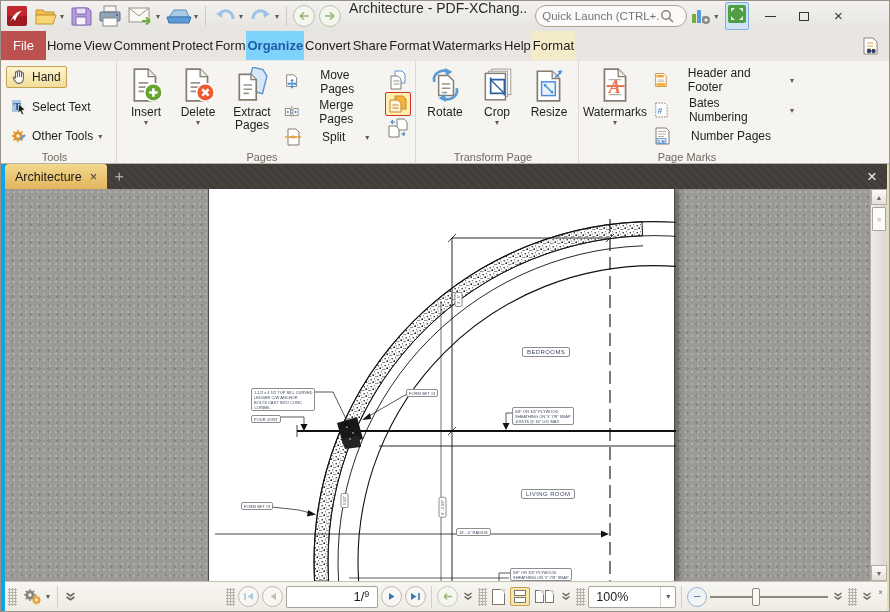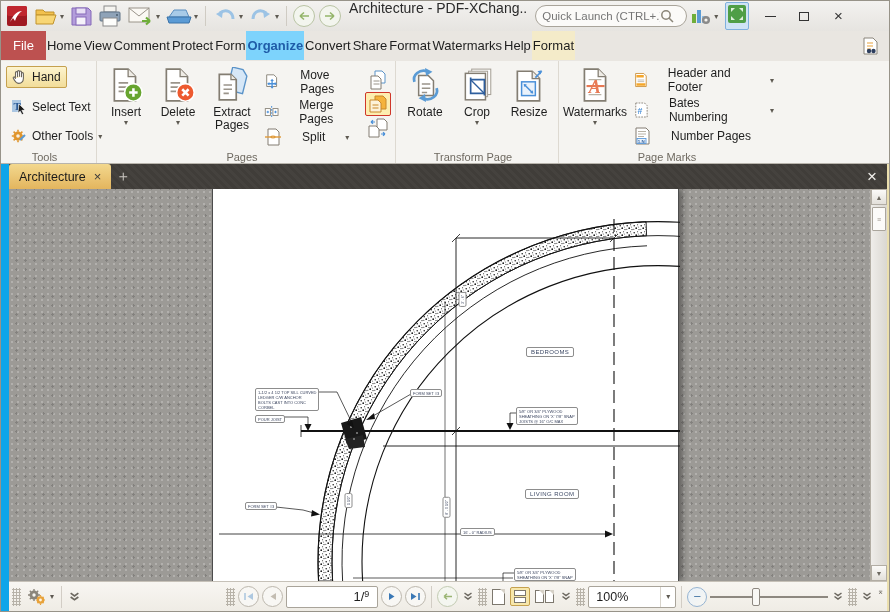--- a/index.html
+++ b/index.html
@@ -41,21 +41,21 @@
   .big-btn .lbl { margin-top:3px; line-height:13px; text-align:center; }
   .caret { font-size:8px; color:#5e5a52; line-height:7px; }
   .small-col { display:flex; flex-direction:column; justify-content:space-around; padding:4px 2px; }
   .small-btn { display:flex; align-items:center; gap:20px; font-size:12px; color:#1e1e1e; padding:1px 2px; }
   .icon-only-col { display:flex; flex-direction:column; justify-content:space-between; padding:5px 1px 8px 1px; }
   .mini-btn { width:26px; height:26px; display:flex; align-items:center; justify-content:center; border-radius:2px; }
   .mini-highlight { background:#fdeeb0; border:1.6px solid #cf372a; }
   .pm-col { display:flex; flex-direction:column; justify-content:space-around; padding:2px 4px; }
 
   
-  .frame { border-left:8px solid #0ea5e9; border-right:2px solid #ebdfae; border-bottom:2px solid #ebdfae; }
+  .frame { border-left:4px solid #0ea5e9; border-right:2px solid #ebdfae; border-bottom:2px solid #ebdfae; }
   .doctabs { height:25px; background:repeating-linear-gradient(45deg,#45423e 0 3px,#403d39 3px 6px); display:flex; align-items:stretch; }
   .doctab-active { display:flex; align-items:center; gap:8px; padding:0 10px; background:linear-gradient(#f3d88e,#e3b55e); font-size:12.5px; color:#1a1a1a; border-radius:3px 3px 0 0; }
   .doctab-close { font-size:13px; color:#3a3a3a; }
   .newtab-btn { display:flex; align-items:center; justify-content:center; width:24px; color:#c9c6c0; font-size:15px; }
   .docbar-close { margin-left:auto; display:flex; align-items:center; padding:0 10px; color:#f2f0ec; font-size:17px; }
 
   
   .docarea { position:relative; height:392px; overflow:hidden;
     background-color:#9c9a96;
     background-image:radial-gradient(rgba(255,255,255,.22) 1px, transparent 1.4px), radial-gradient(rgba(0,0,0,.16) 1px, transparent 1.4px);
@@ -226,21 +226,21 @@
             <circle cx="12.5" cy="14" r="2.2" fill="#2e3f5e"></circle>
           </svg>
 
       </div>
 
     </div>
   </div>
 
   <div class="ribbon">
 
-    <div class="rgroup" style="width:96px">
+    <div class="rgroup" style="width:116px">
       <div class="tools-col">
         <div class="tool-btn tool-active">
           <svg width="15" height="16" viewBox="0 0 15 16">
               <path d="M3.5 8V3.6a1 1 0 0 1 2 0V7.6M5.5 7.4V2.6a1 1 0 0 1 2 0V7.2M7.5 7.2V3a1 1 0 0 1 2 0v4.6M9.5 7.8V4.6a.95.95 0 0 1 1.9 0v4.6c0 3.1-1.7 5.2-4.5 5.2-2.2 0-3.2-.9-4.2-2.8L1.3 9.2c-.5-.9.8-1.7 1.4-.9l.8 1" fill="#fff" stroke="#6b665c" stroke-width="1.1" stroke-linecap="round" stroke-linejoin="round"></path>
             </svg>
           <span>Hand</span>
         </div>
         <div class="tool-btn">
           <svg width="16" height="16" viewBox="0 0 16 16">
               <rect x="1" y="1" width="9" height="12" fill="#aac6e2"></rect>

